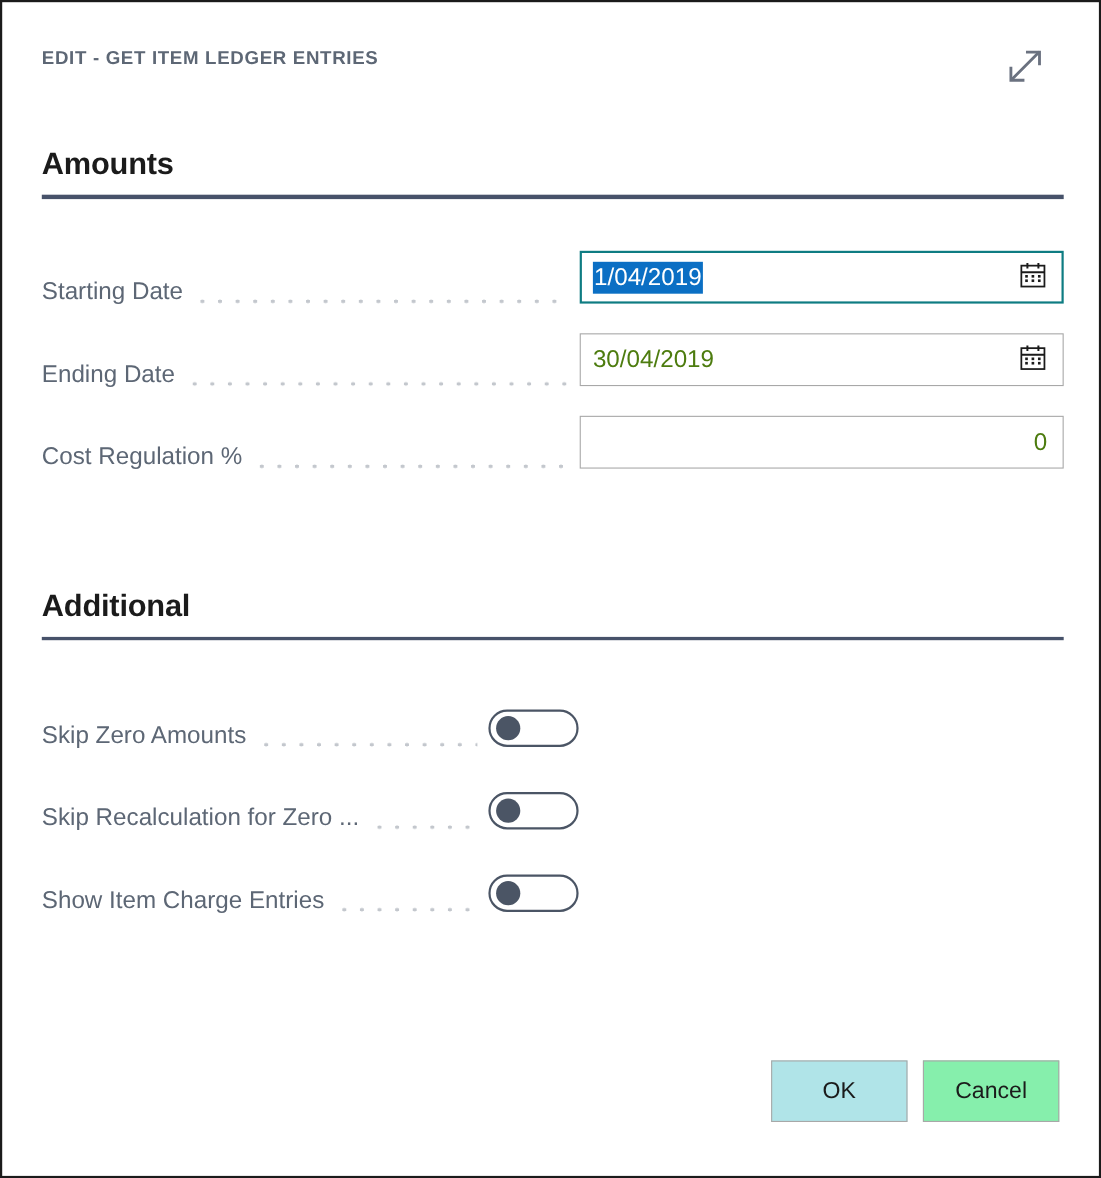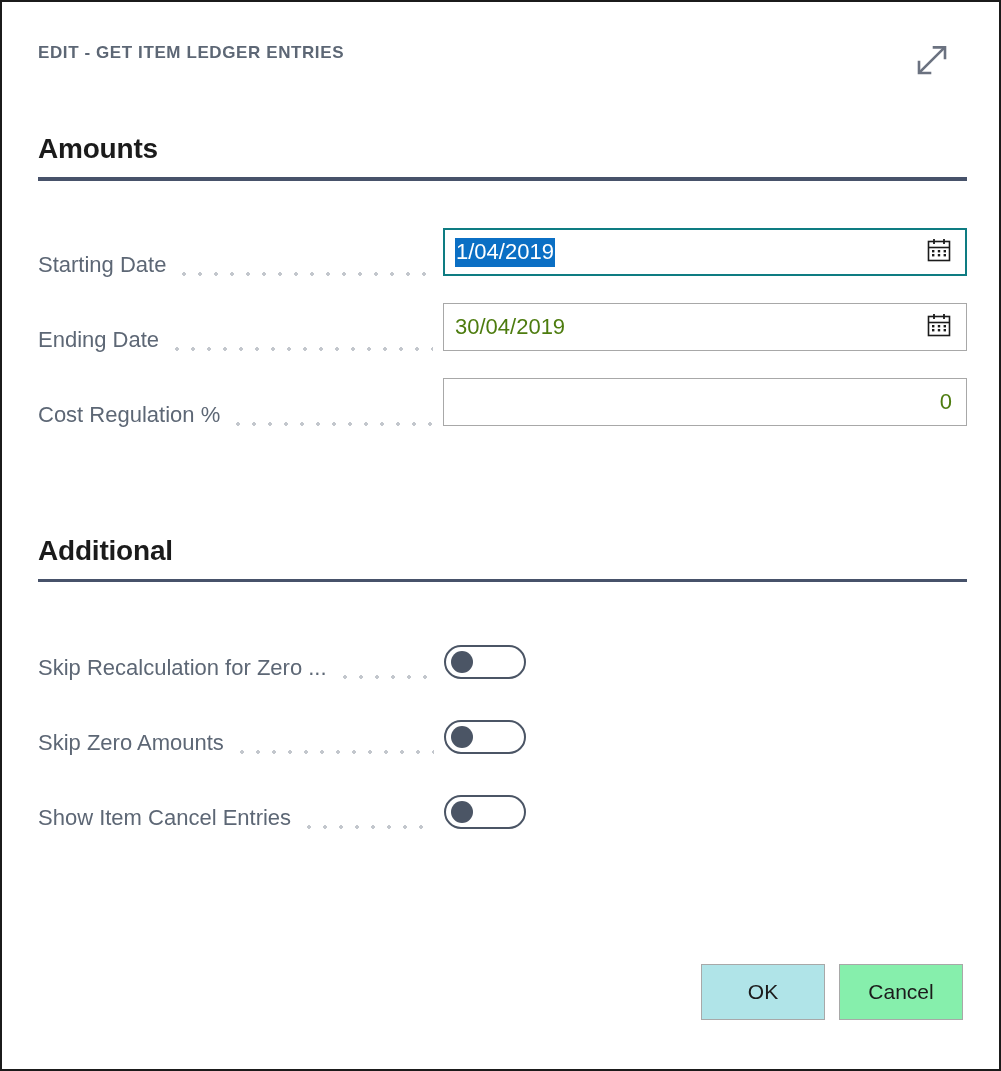--- a/index.html
+++ b/index.html
@@ -101,21 +101,21 @@
     background-image: radial-gradient(circle, #c3c7cd 1.6px, rgba(0,0,0,0) 1.7px);
     background-size: 16px 4px;
     background-position: left center;
     background-repeat: repeat-x;
   }
 
   
   .field {
     position: relative;
     flex: 0 0 auto;
-    width: 524px;
+    width: 440px;
     height: 48px;
     box-sizing: border-box;
     border: 1px solid #a8a8a8;
     background: #ffffff;
     display: flex;
     align-items: center;
     gap: 43px;
   }
   .field.focused {
     border: 2px solid #0e7c82;
@@ -281,37 +281,37 @@
   </div>
 
   <div class="section" style="top:532px;">
     <div class="section-heading">Additional</div>
     <div class="section-rule thin"></div>
   </div>
 
   <div class="rows" style="top:629px; width:488px;">
 
     <div class="row">
-      <div class="row-label">Skip Recalculation for Zero ...</div>
+      <div class="row-label">Skip Zero Amounts</div>
       <div class="leader"></div>
       <div class="toggle" data-on="false">
         <span class="knob"></span>
       </div>
     </div>
 
     <div class="row">
-      <div class="row-label">Skip Zero Amounts</div>
+      <div class="row-label">Skip Recalculation for Zero ...</div>
       <div class="leader"></div>
       <div class="toggle" data-on="false">
         <span class="knob"></span>
       </div>
     </div>
 
     <div class="row">
-      <div class="row-label">Show Item Cancel Entries</div>
+      <div class="row-label">Show Item Charge Entries</div>
       <div class="leader"></div>
       <div class="toggle" data-on="false">
         <span class="knob"></span>
       </div>
     </div>
 
   </div>
 
   <div class="footer">
     <button class="btn primary">OK</button>

